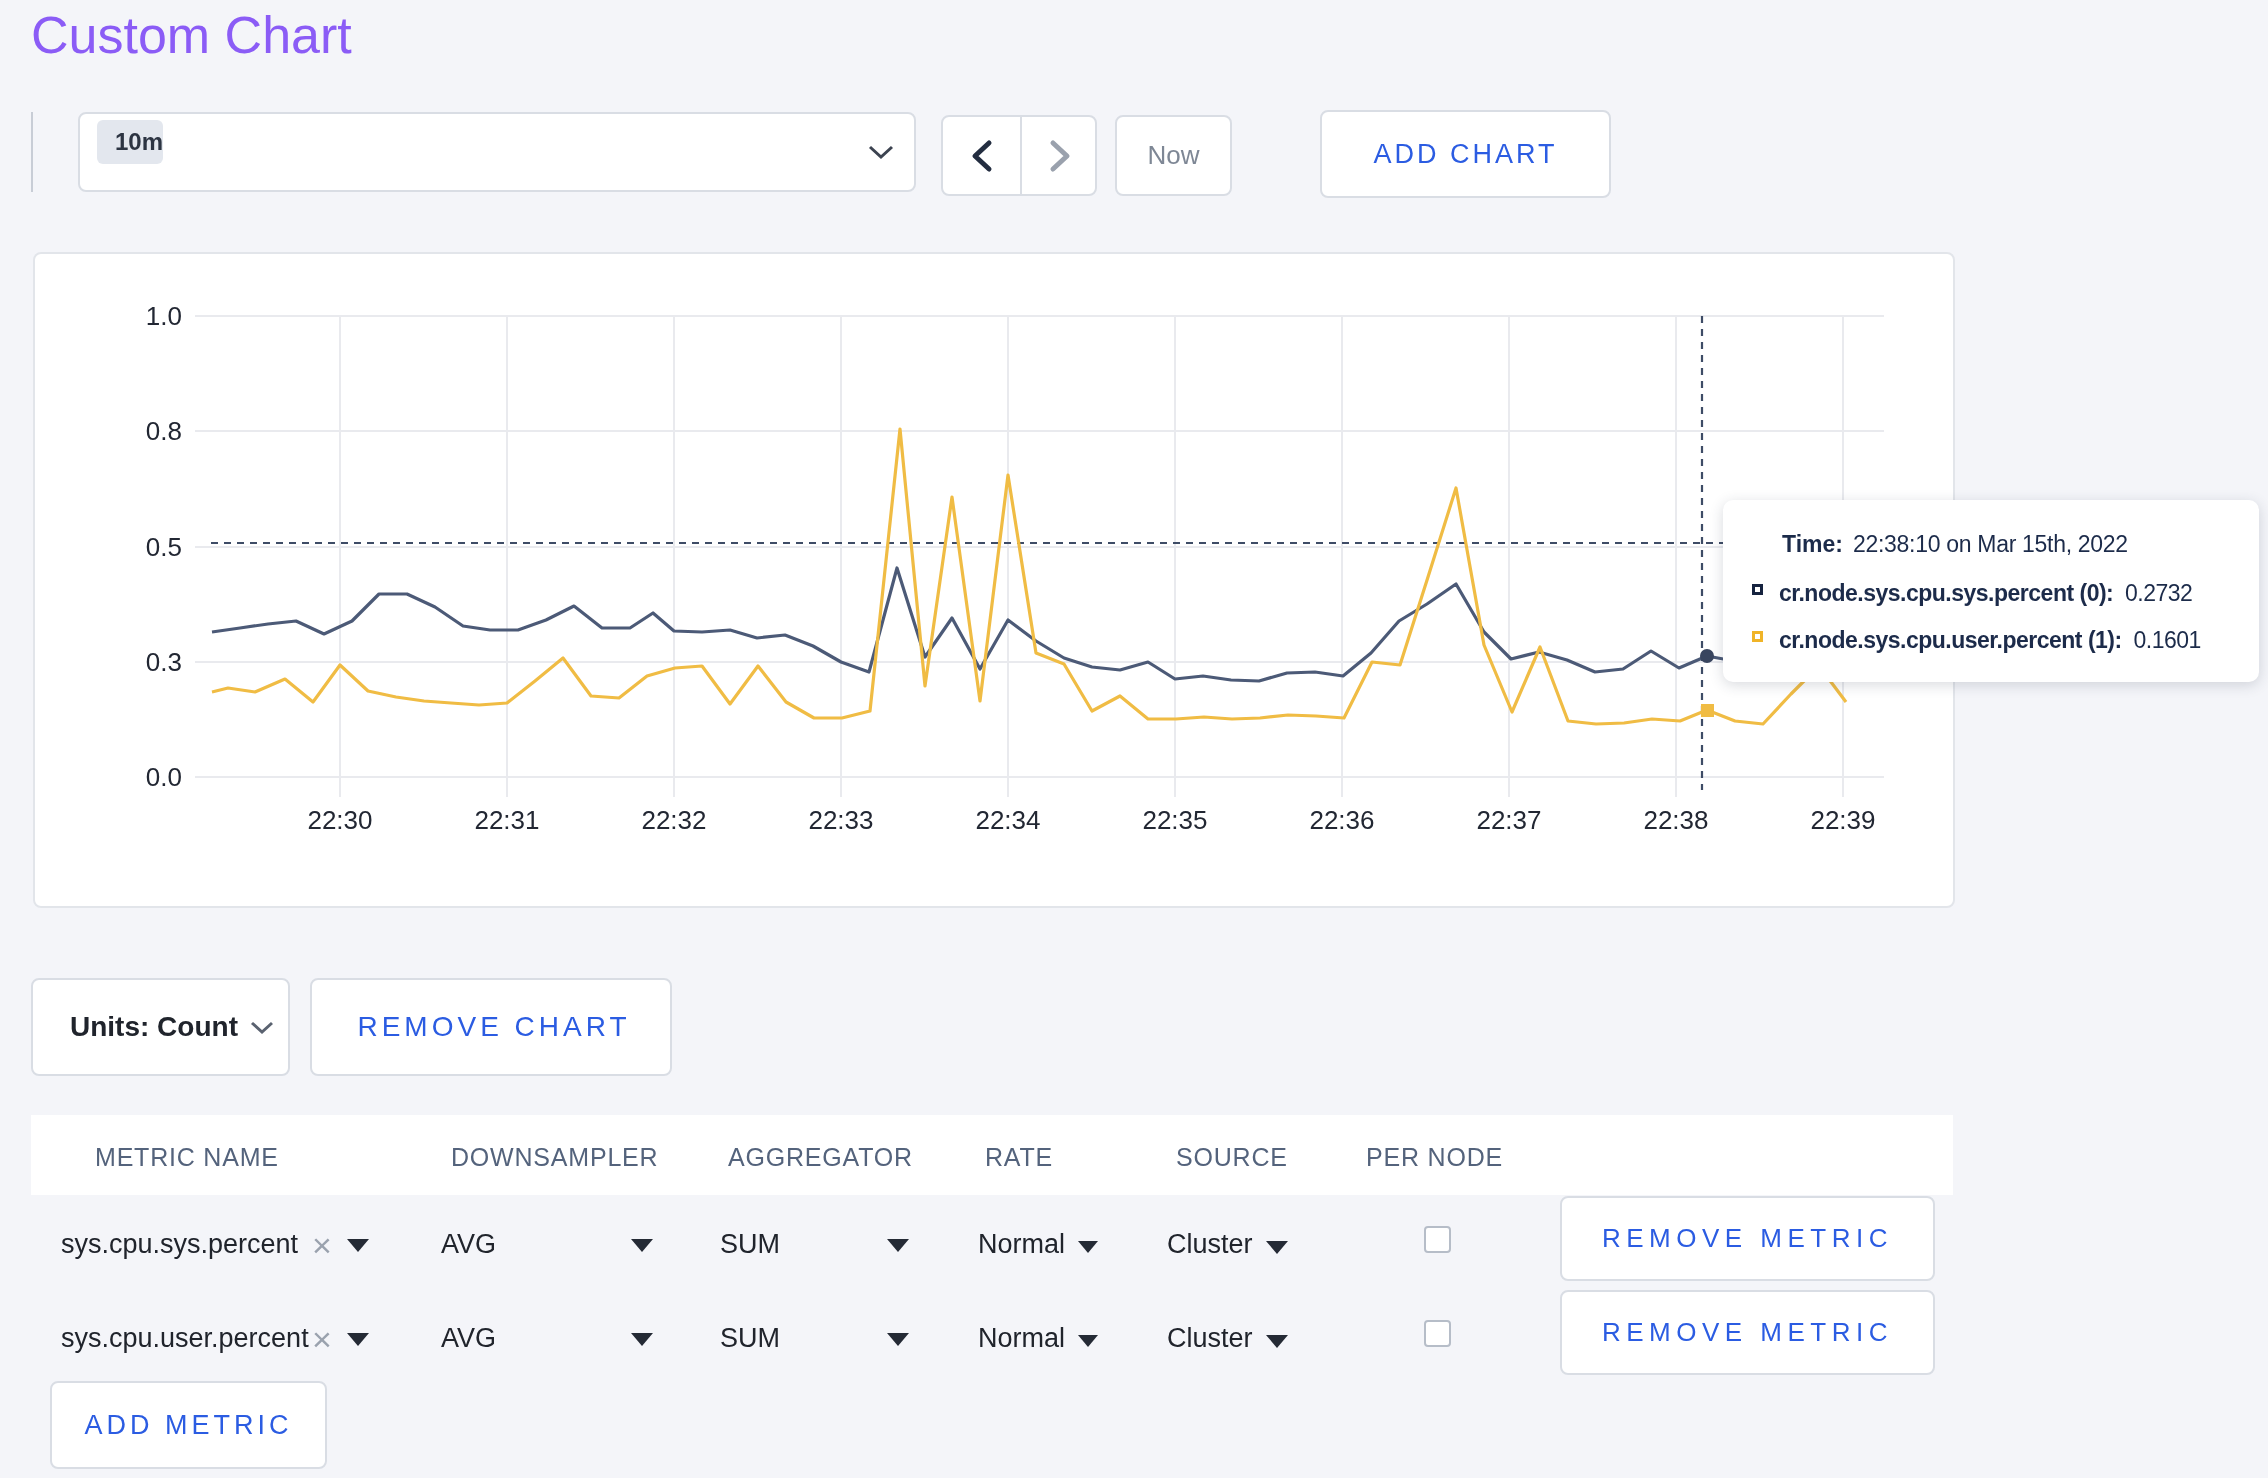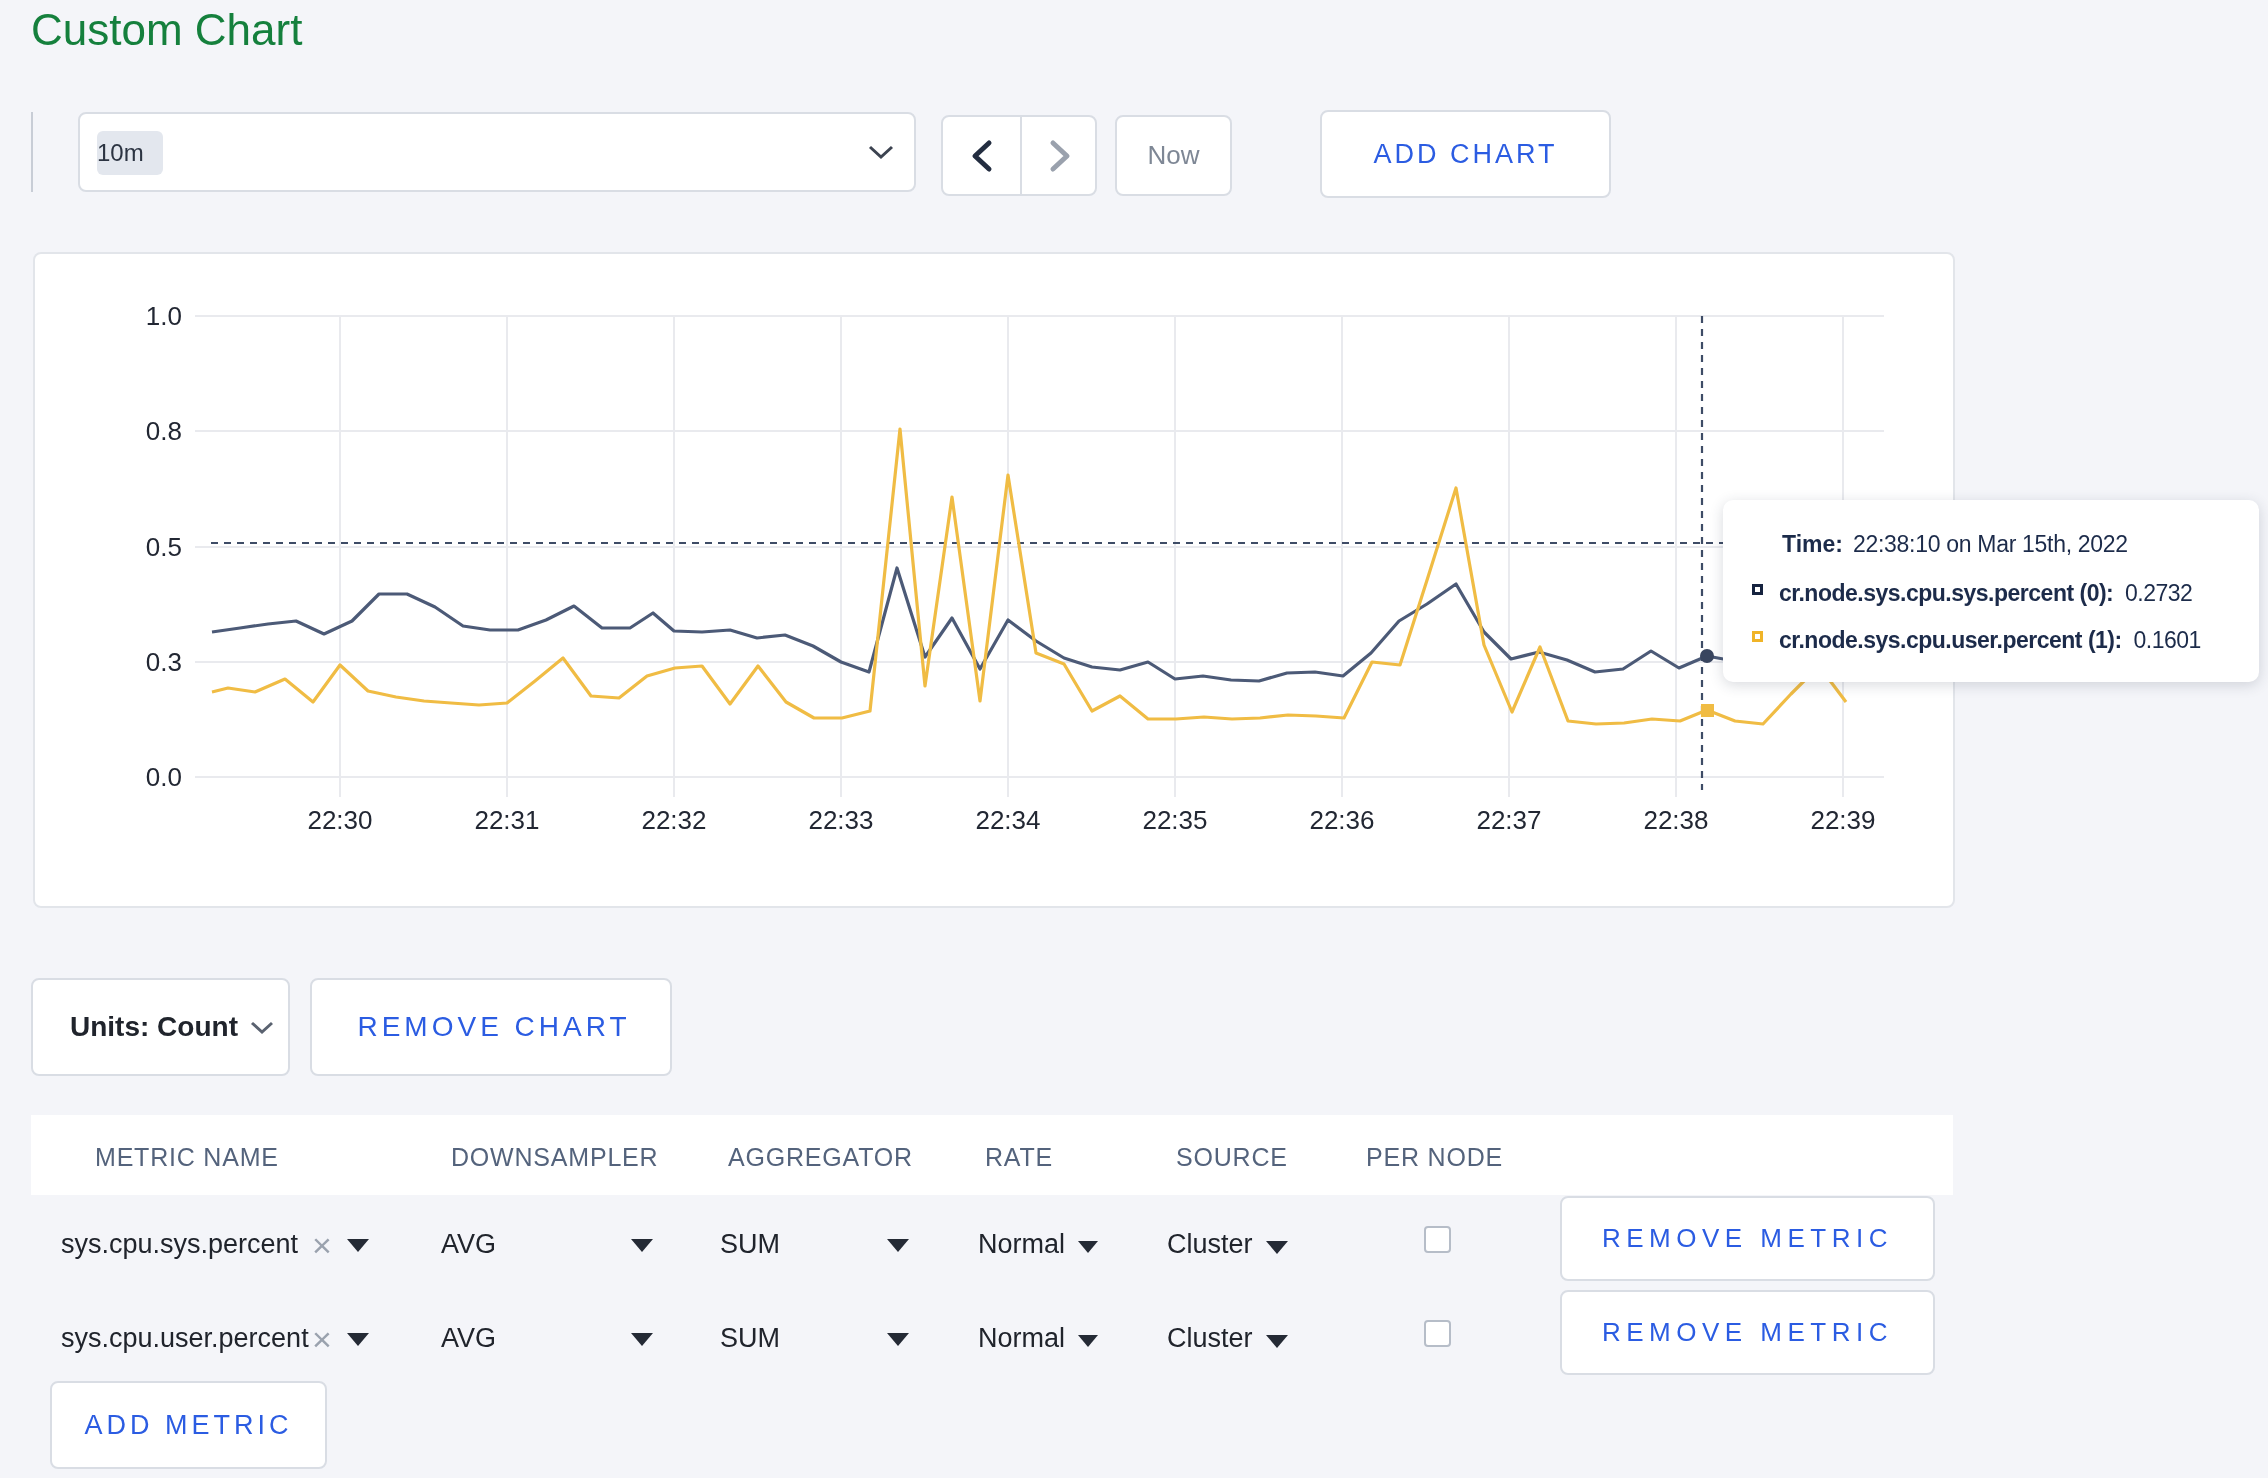--- a/index.html
+++ b/index.html
@@ -1,30 +1,30 @@
 <!DOCTYPE html>
 <html><head>
 <meta charset="utf-8">
 <style>
 * { margin:0; padding:0; box-sizing:border-box; }
 html,body { width:2268px; height:1478px; background:#f4f5f9; font-family:"Liberation Sans", sans-serif; overflow:hidden; }
 .abs { position:absolute; }
 #page { position:relative; width:2268px; height:1478px; }
-h1 { position:absolute; left:31px; top:5px; font-size:44px; font-weight:400; color:#15803d;}
+h1 { position:absolute; left:31px; top:5px; font-size:52px; font-weight:400; color:#8b5cf6;}
 .box { position:absolute; background:#fff; border:2px solid #d9dde4; border-radius:8px; }
 .bluebtn { color:#2b5ce2; font-weight:400; display:flex; align-items:center; justify-content:center; white-space:nowrap; }
 </style>
 </head>
 <body>
 <div id="page">
   <h1>Custom Chart</h1>
 
   <div class="abs" style="left:31px;top:112px;width:2px;height:80px;background:#c8cdd6;"></div>
   <div class="box" style="left:78px;top:112px;width:838px;height:80px;">
-    <div class="abs" style="left:17px;top:17px;width:66px;height:44px;background:#e3e7ee;border-radius:6px;text-align:left;line-height:44px;font-size:24px;font-weight:400;color:#2c3442;">10m</div>
+    <div class="abs" style="left:17px;top:6px;width:66px;height:44px;background:#e3e7ee;border-radius:6px;text-align:right;line-height:44px;font-size:24px;font-weight:700;color:#2c3442;">10m</div>
     <svg class="abs" style="left:786px;top:28px;" width="30" height="20" viewBox="0 0 30 20">
         <path d="M4 5 L15 15 L26 5" fill="none" stroke="#3c4350" stroke-width="3"></path>
       </svg>
   </div>
   <div class="box" style="left:941px;top:115px;width:156px;height:81px;">
     <div class="abs" style="left:77px;top:0;width:2px;height:77px;background:#d9dde4;"></div>
     <svg class="abs" style="left:24px;top:22px;" width="30" height="34" viewBox="0 0 30 34">
         <path d="M22 4 L8 17 L22 30" fill="none" stroke="#232d40" stroke-width="5" stroke-linecap="round" stroke-linejoin="round"></path>
       </svg>
     <svg class="abs" style="left:102px;top:22px;" width="30" height="34" viewBox="0 0 30 34">

